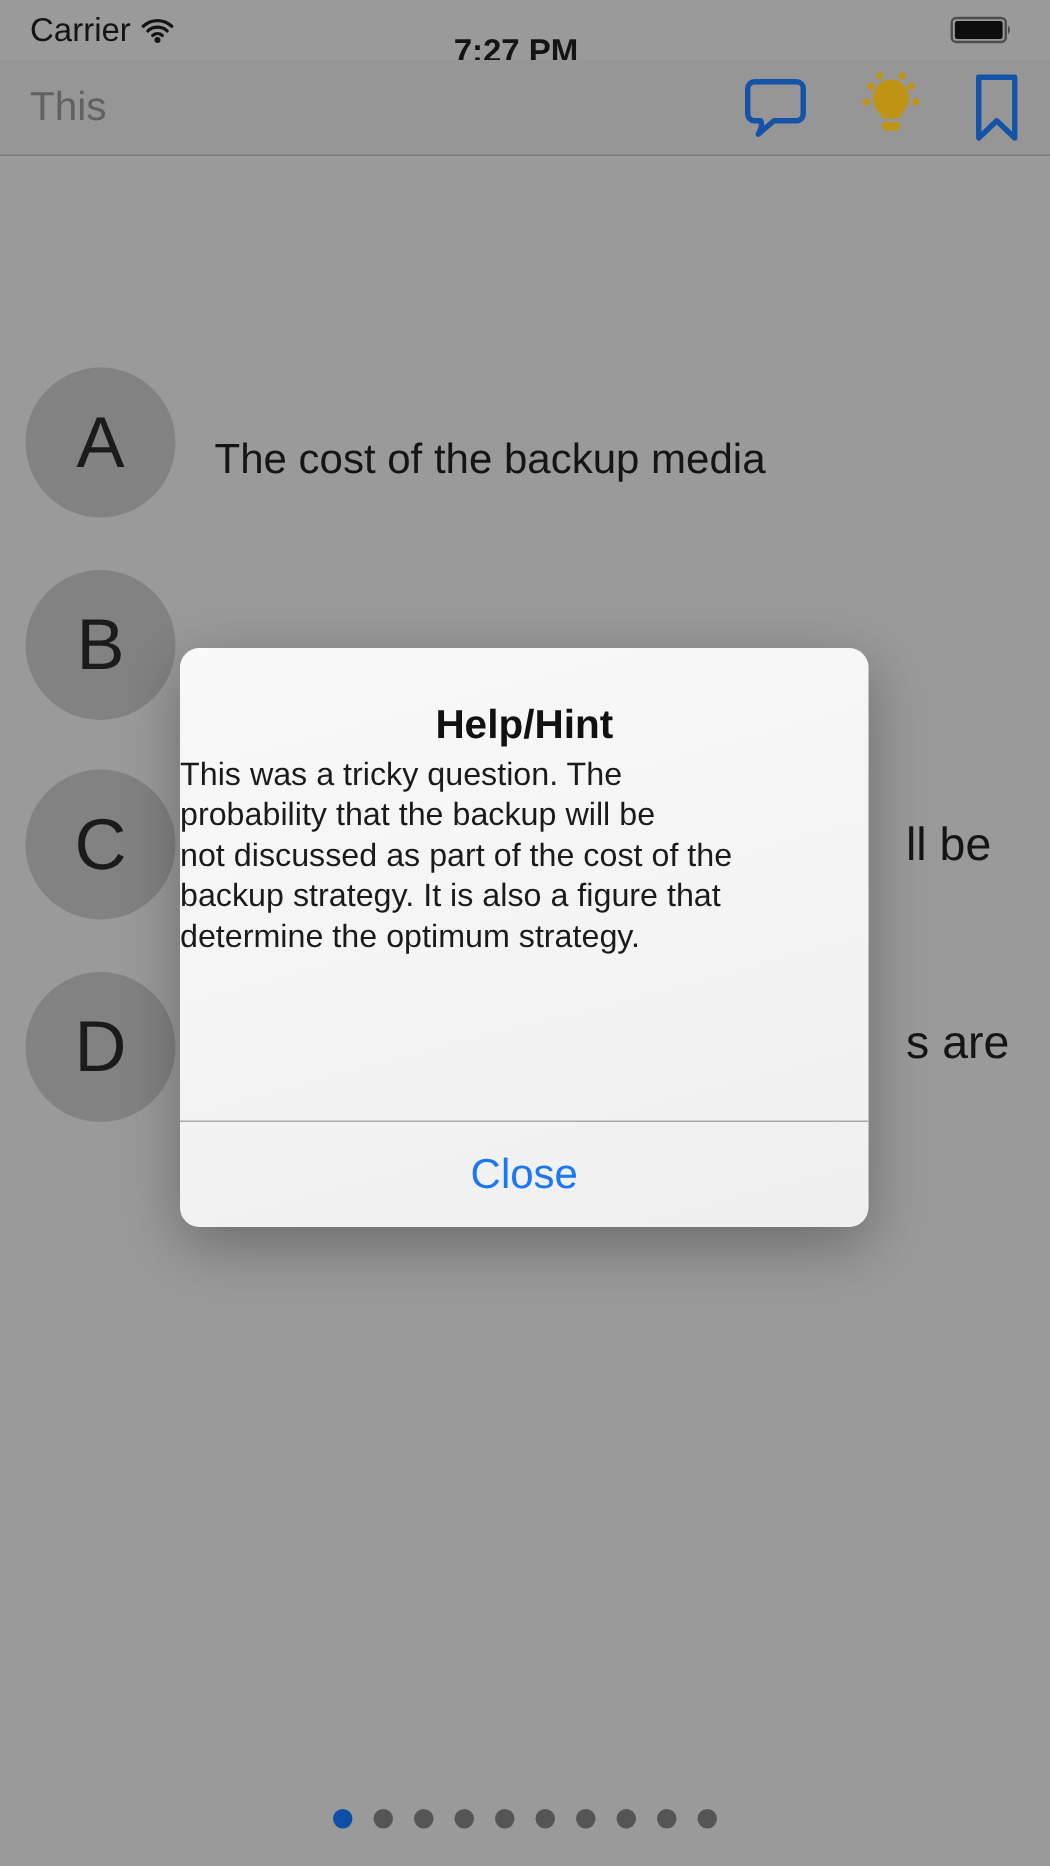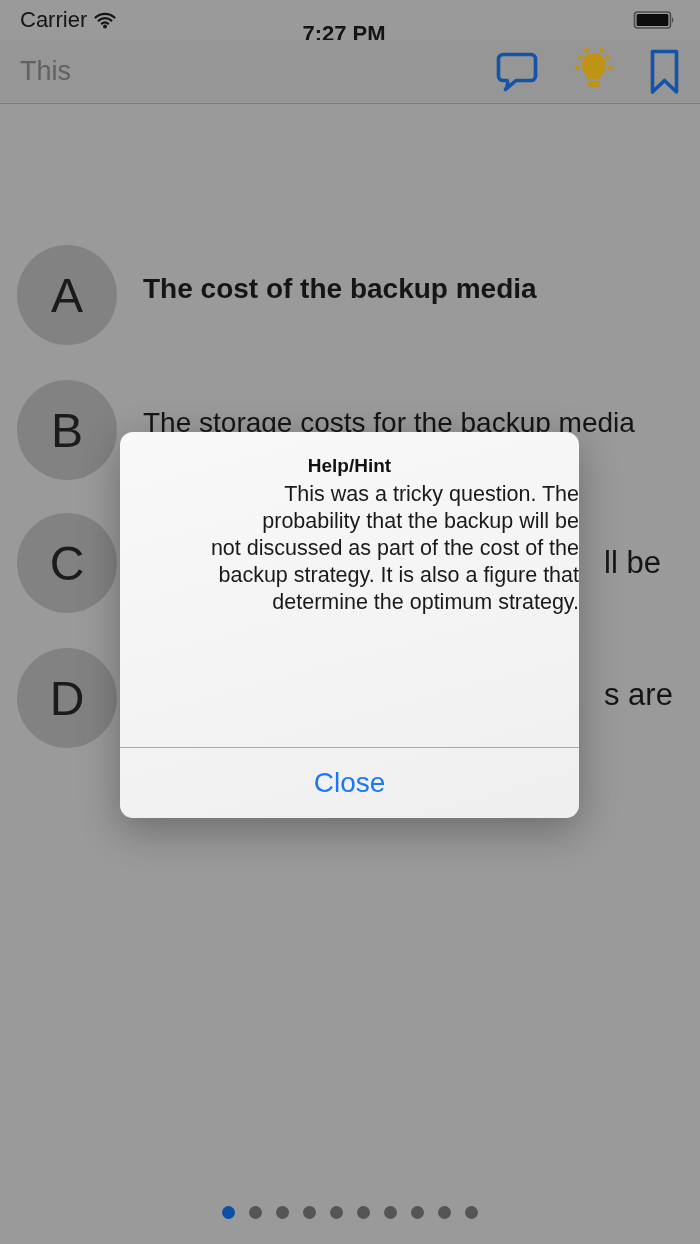--- a/index.html
+++ b/index.html
@@ -29,33 +29,33 @@
     font-size:30px;line-height:44px;color:var(--text-dark,#151515);}
   
   .opt-circle{position:absolute;left:17px;width:100px;height:100px;border-radius:50%;
     background:var(--circle-gray,#828282);display:flex;align-items:center;justify-content:center;
     font-size:48px;color:#1b1b1b;z-index:1;cursor:pointer;}
   .opt-text{position:absolute;left:143px;font-size:28px;line-height:36px;
     color:var(--text-dark,#151515);white-space:nowrap;z-index:1;}
   .opt-frag{position:absolute;left:604px;font-size:31px;line-height:36px;
     color:var(--text-dark,#151515);white-space:nowrap;z-index:1;}
   #circle-a{top:245px;} #circle-b{top:380px;} #circle-c{top:513px;} #circle-d{top:648px;}
-  #text-a{top:271px;font-weight:bold;}   #text-b{top:405px;}
+  #text-a{top:288px;}   #text-b{top:405px;}
   #frag-c{top:545px;}   #frag-d{top:677px;}
   
   .pager{position:absolute;left:0;top:1205px;width:700px;height:14px;
     display:flex;align-items:center;justify-content:center;gap:14px;}
   .dot{width:13px;height:13px;border-radius:50%;background:var(--dot-inactive,#555555);cursor:pointer;}
   .dot.active{background:var(--dot-active,#0d4fa5);}
   
   .modal{position:absolute;left:120px;top:432px;width:459px;height:386px;border-radius:13px;
     background:linear-gradient(165deg,var(--modal-bg-top,#f9f9f9),var(--modal-bg-bottom,#efefef));
     box-shadow:0 12px 40px rgba(0,0,0,0.30);z-index:10;overflow:hidden;}
-  .modal-title{padding-top:23px;text-align:center;font-size:19px;font-weight:bold;color:#111;}
-  .modal-body{margin-top:4px;text-align:right;font-size:21.5px;line-height:27px;color:#1a1a1a;}
+  .modal-title{padding-top:36px;text-align:center;font-size:27px;font-weight:bold;color:#111;}
+  .modal-body{margin-top:4px;text-align:left;font-size:21.5px;line-height:27px;color:#1a1a1a;}
   .modal-body div{white-space:nowrap;}
   .modal-sep{position:absolute;left:0;top:315px;width:459px;height:1px;
     background:var(--separator,#a9a9a9);}
   .modal-close{position:absolute;left:0;top:316px;width:459px;height:70px;
     display:flex;align-items:center;justify-content:center;background:none;border:none;
     font-family:inherit;font-size:28px;color:var(--close-blue,#1a78f5);cursor:pointer;}
 </style>
 </head>
 <body>
 
@@ -118,21 +118,20 @@
         </svg>
       </button>
     </div>
   </div>
 
 
   <div class="opt-circle" id="circle-a">A</div>
   <div class="opt-text" id="text-a">The cost of the backup media</div>
 
   <div class="opt-circle" id="circle-b">B</div>
-  <div class="opt-text" id="text-b">The storage costs for the backup media</div>
 
   <div class="opt-circle" id="circle-c">C</div>
   <div class="opt-frag" id="frag-c">ll be</div>
 
   <div class="opt-circle" id="circle-d">D</div>
   <div class="opt-frag" id="frag-d">s are</div>
 
   <div class="pager">
       <div class="dot active"></div>
       <div class="dot"></div>

